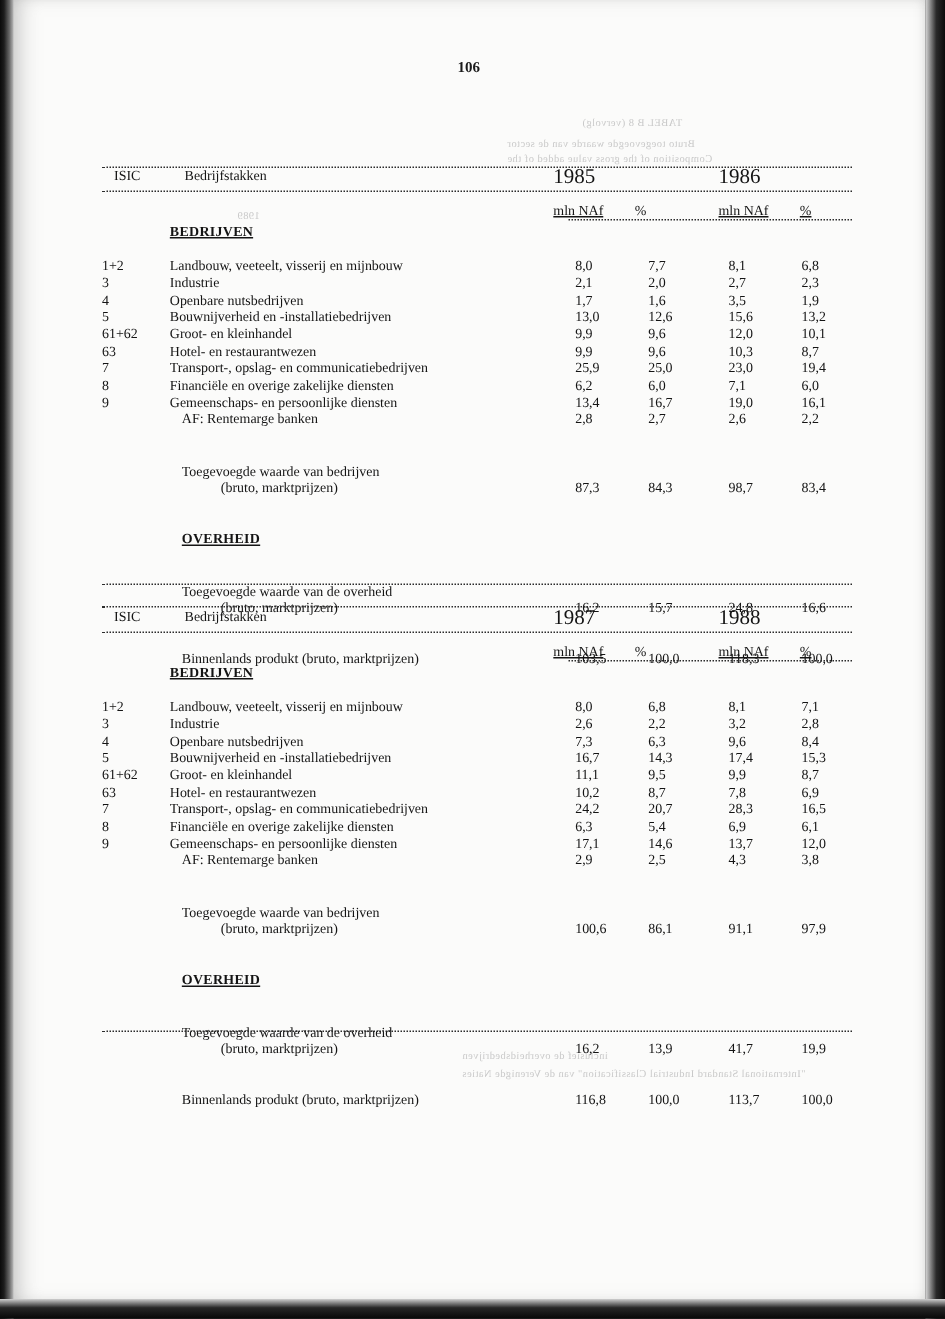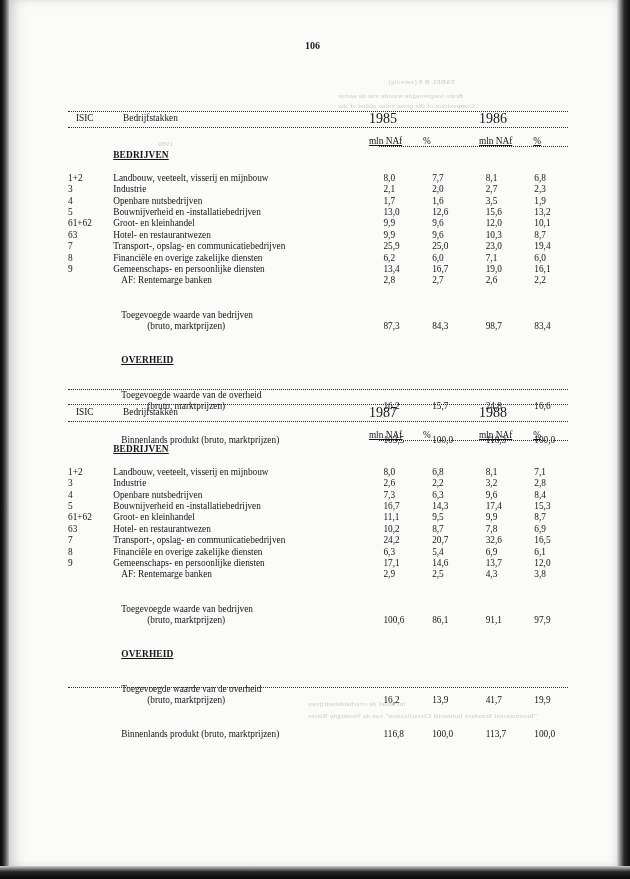--- a/index.html
+++ b/index.html
@@ -459,21 +459,21 @@
           <td class="c-num">10,2</td>
           <td class="c-pct">8,7</td>
           <td class="c-num2">7,8</td>
           <td class="c-pct2">6,9</td>
         </tr>
         <tr>
           <td class="c-isic">7</td>
           <td class="c-label">Transport-, opslag- en communicatiebedrijven</td>
           <td class="c-num">24,2</td>
           <td class="c-pct">20,7</td>
-          <td class="c-num2">32,6</td>
+          <td class="c-num2">28,3</td>
           <td class="c-pct2">16,5</td>
         </tr>
         <tr>
           <td class="c-isic">8</td>
           <td class="c-label">Financiële en overige zakelijke diensten</td>
           <td class="c-num">6,3</td>
           <td class="c-pct">5,4</td>
           <td class="c-num2">6,9</td>
           <td class="c-pct2">6,1</td>
         </tr>

